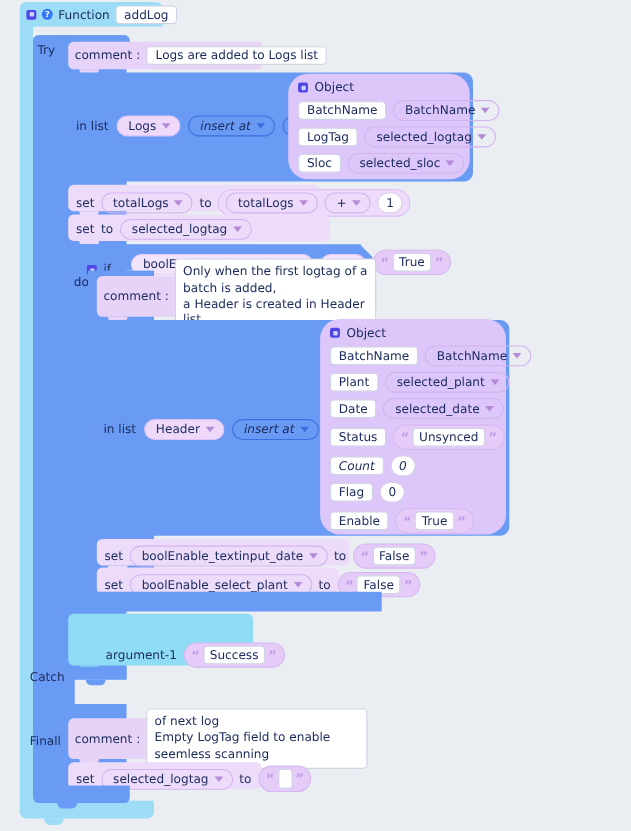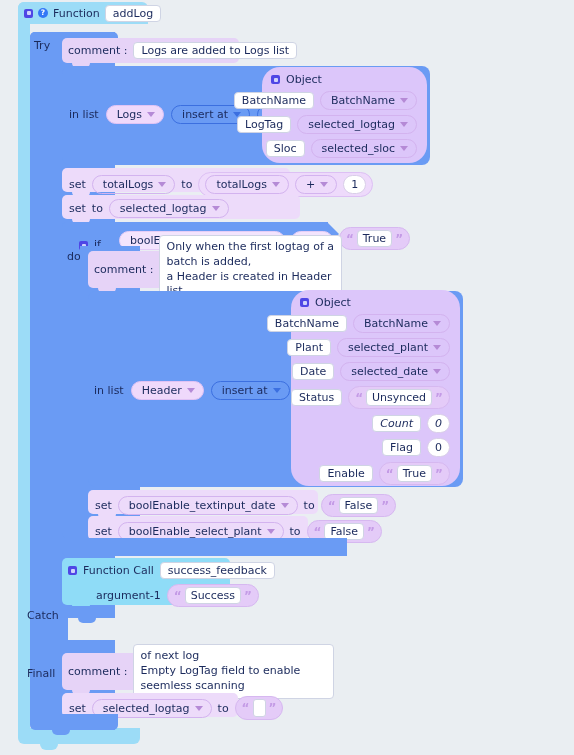--- a/index.html
+++ b/index.html
@@ -44,21 +44,21 @@
     display: inline-flex; align-items: center; gap: 5px;
     border-radius: 11px;
     font-size: 11px;
     color: #1b2a5c;
     padding: 3px 8px 3px 10px;
     line-height: 1;
     white-space: nowrap;
   }
   .dd.var      { background: #efd9fb; border: 1px solid #e0c3f5; }
   .dd.varLight { background: #f3e4fd; border: 1px solid #e5cdf7; }
-  .dd.hollow   { background: transparent; border: 1.3px solid #3b6fe0; }
+  .dd.hollow   { background: transparent; border: 1.3px solid #3b6fe0; font-style: italic; }
   .dd.hollowP  { background: transparent; border: 1.3px solid #d3b3ef; }
   .caret {
     width: 0; height: 0;
     border-left: 4px solid transparent;
     border-right: 4px solid transparent;
     border-top: 5px solid #b58ad6;
     display: inline-block;
   }
   .dd.hollow .caret { border-top-color: #3b6fe0; }
 
@@ -121,21 +121,21 @@
 
   .textarea {
     background:#fff; border:1px solid #cfd4e4; border-radius:4px;
     font-size:11px; color:#1b2a5c; line-height:1.35; padding:4px 6px;
   }
   .empty-field {
     background:#fff; border:1px solid #cfd4e4; border-radius:3px;
     width:13px; height:18px; display:inline-block;
   }
   .row { display:flex; align-items:center; }
-  .objrow { display:flex; align-items:center; justify-content:flex-end; gap:6px; }
+  .objrow { display:flex; align-items:center; justify-content:flex-start; gap:6px; }
 </style>
 </head>
 <body>
 
 <div id="canvas">
 
   <div class="blk fn-body" style="left:18px; top:2px; width:130px; height:22px; border-top-left-radius:6px; border-top-right-radius:6px;"></div>
   <div class="blk fn-head" style="left:18px; top:2px; width:123px; height:22px; display:flex; align-items:center; gap:5px; padding-left:6px;">
     <span class="ico-sq"></span>
     <span class="ico-q">?</span>
@@ -375,25 +375,20 @@
       <span class="field sm">False</span>
       <span class="quote">”</span>
     </span>
   </div>
   <div class="blk" style="left:98px; top:540px; width:18px; height:5px; background:#eddbfa; border-bottom-left-radius:7px; border-bottom-right-radius:7px;"></div>
 
   <div class="blk" style="left:62px; top:538px; width:285px; height:18px; background:#6a9bf4; border-bottom-left-radius:5px;"></div>
   <div class="blk" style="left:72px; top:556px; width:18px; height:5px; background:#6a9bf4; border-bottom-left-radius:7px; border-bottom-right-radius:7px;"></div>
 
   <div class="blk cyan-blk" style="left:62px; top:558px; width:168px; height:47px;"></div>
-  <div class="blk row" style="left:68px; top:562px; gap:6px;">
-    <span class="ico-sq"></span>
-    <span class="lbl">Function Call</span>
-    <span class="field">success_feedback</span>
-  </div>
   <div class="blk row" style="left:96px; top:584px; gap:6px;">
     <span class="lbl">argument-1</span>
     <span class="strblk">
       <span class="quote">“</span>
       <span class="field sm">Success</span>
       <span class="quote">”</span>
     </span>
   </div>
   <div class="blk" style="left:72px; top:605px; width:18px; height:5px; background:#8fdcf7; border-bottom-left-radius:7px; border-bottom-right-radius:7px;"></div>
 

